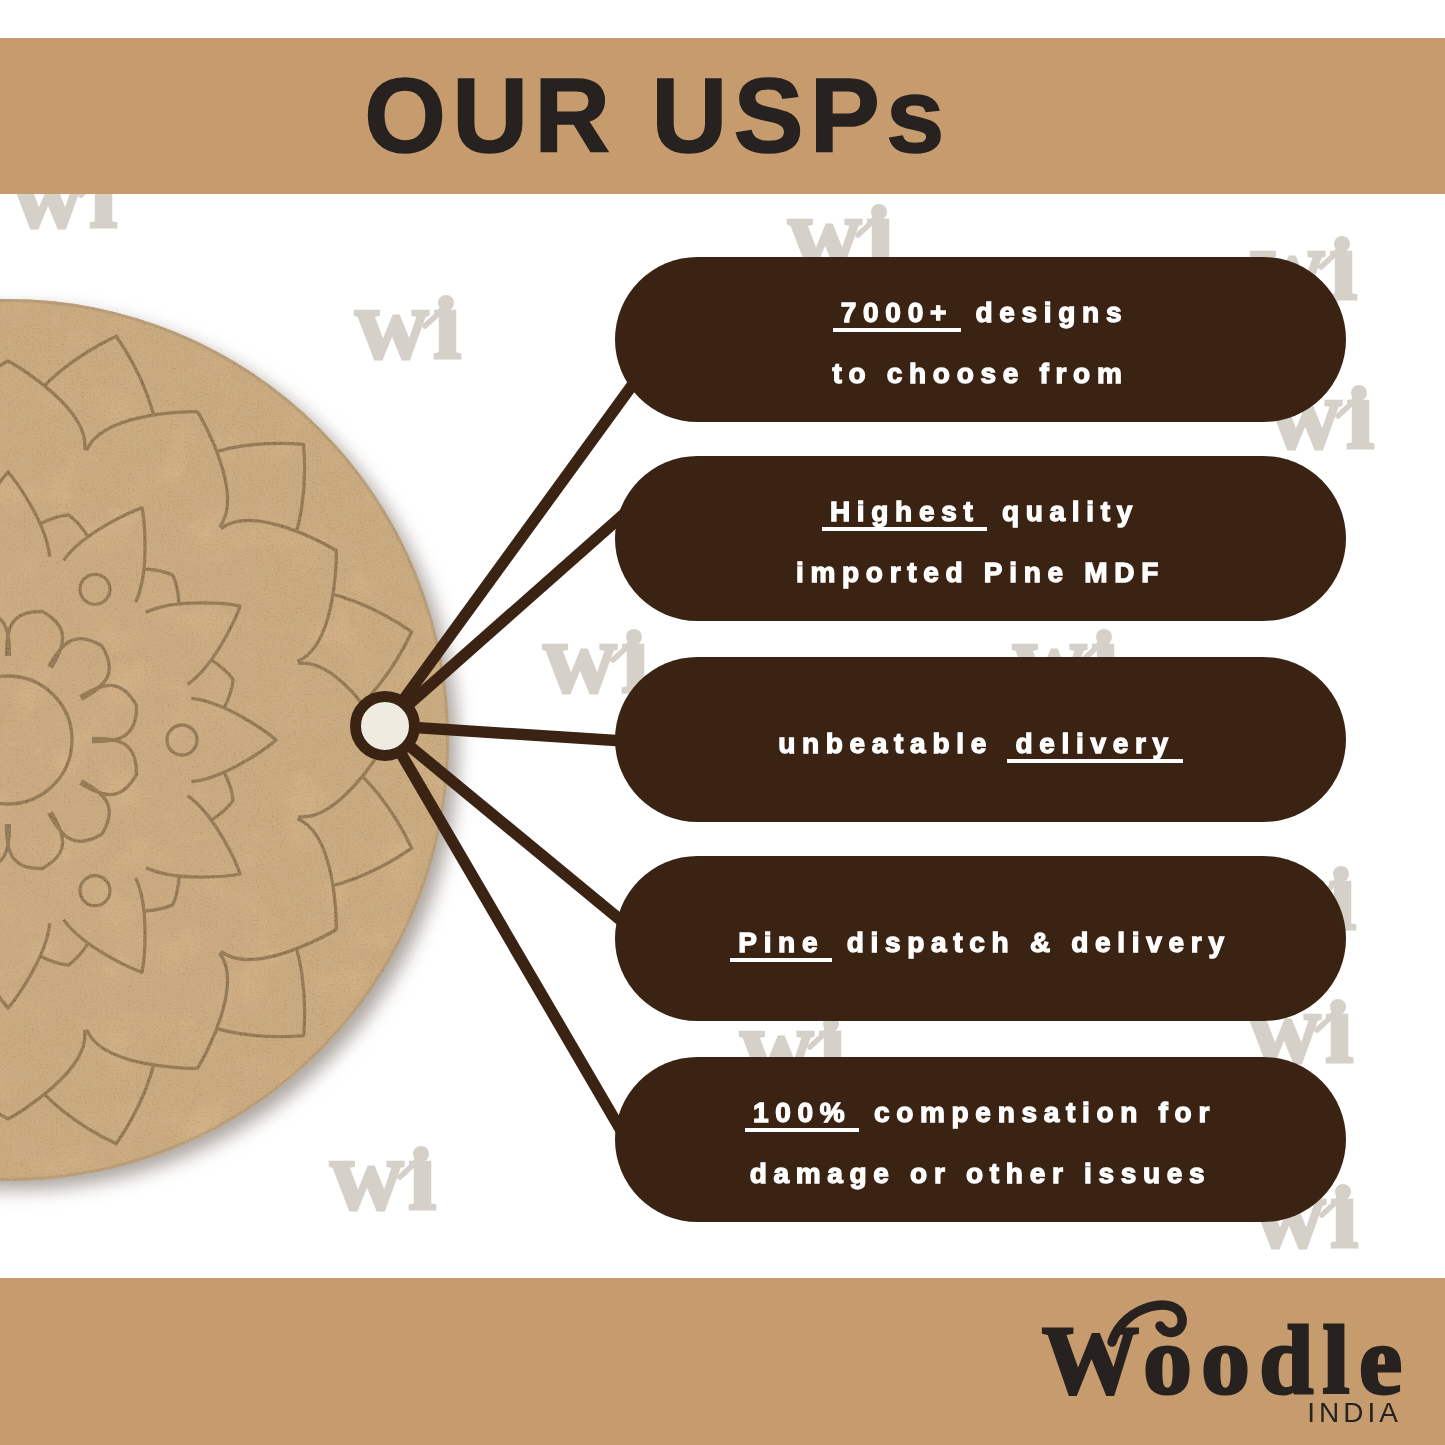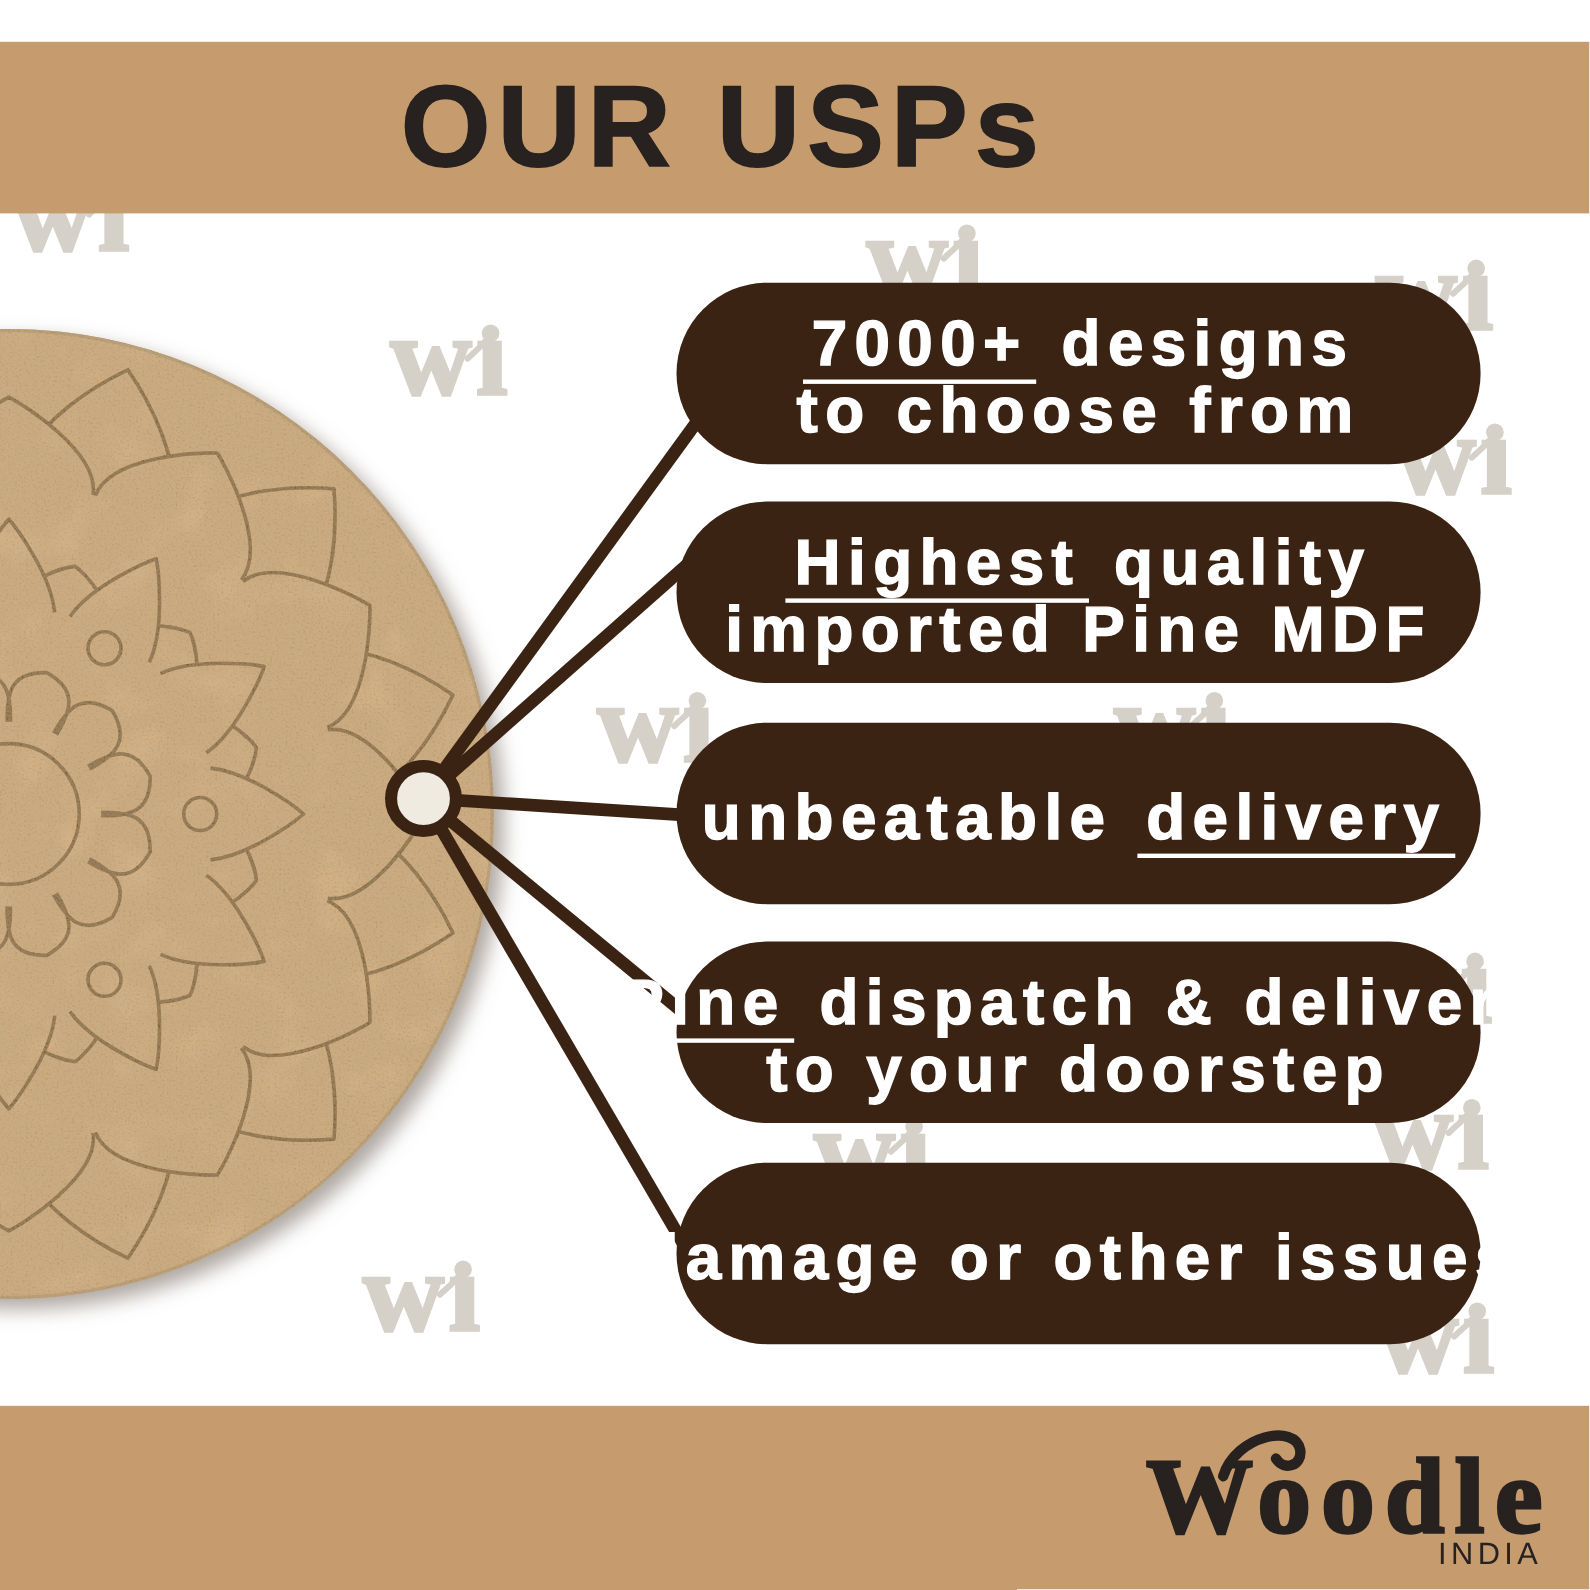--- a/index.html
+++ b/index.html
@@ -4,21 +4,21 @@
   html,body { margin:0; padding:0; }
   body { width:1445px; height:1445px; position:relative; overflow:hidden;
          background:#ffffff; font-family:"Liberation Sans", sans-serif; }
   .band { position:absolute; left:0; width:1445px; background:#c69c6e; }
   #bandtop { top:38px; height:156px; }
   #bandbot { top:1278px; height:167px; }
   #headline { position:absolute; top:38px; height:156px; left:0; width:1315px;
     display:flex; align-items:center; justify-content:center;
     font-size:105px; font-weight:bold; color:#27221f; letter-spacing:6.2px; -webkit-text-stroke:1.5px #27221f; }
   .pill { position:absolute; left:615px; width:731px; height:165px; background:#3b2314;
-    border-radius:83px; color:#ffffff; font-weight:bold; font-size:58px;
+    border-radius:83px; color:#ffffff; font-weight:bold; font-size:28px;
     display:flex; flex-direction:column; align-items:center; justify-content:center;
     text-align:center; line-height:61px; white-space:nowrap; letter-spacing:6.7px; padding-top:7px; box-sizing:border-box; -webkit-text-stroke:1.3px #ffffff; }
   .u { border-bottom:4px solid #ffffff; padding:0 8px; }
 </style></head>
 <body>
 
 <svg width="0" height="0" style="position:absolute">
  <defs>
   <g id="wm" fill="#d5d1c9">
     <text x="0" y="72" font-family="Liberation Serif" font-weight="bold" font-size="102" stroke="#d5d1c9" stroke-width="3">w</text>
@@ -103,23 +103,23 @@
   </div>
 <div class="pill" style="top:456px">
     <div><span class="u">Highest</span> quality</div>
     <div>imported Pine MDF</div>
   </div>
 <div class="pill" style="top:657px">
     <div>unbeatable <span class="u">delivery</span></div>
   </div>
 <div class="pill" style="top:856px">
     <div><span class="u">Pine</span> dispatch &amp; delivery</div>
-    <div>to your doorstep</div>
   </div>
 <div class="pill" style="top:1057px">
+    <div><span class="u">100%</span> compensation for</div>
     <div>damage or other issues</div>
   </div>
 
 <div style="position:absolute; left:349.7px; top:690.6px; width:70px; height:70px;
   border-radius:50%; background:#f0ebe1; border:11px solid #3b2314; box-sizing:border-box;"></div>
 
 <div class="band" id="bandtop"></div>
 <div class="band" id="bandbot"></div>
 <div id="headline">OUR USPs</div>
 

